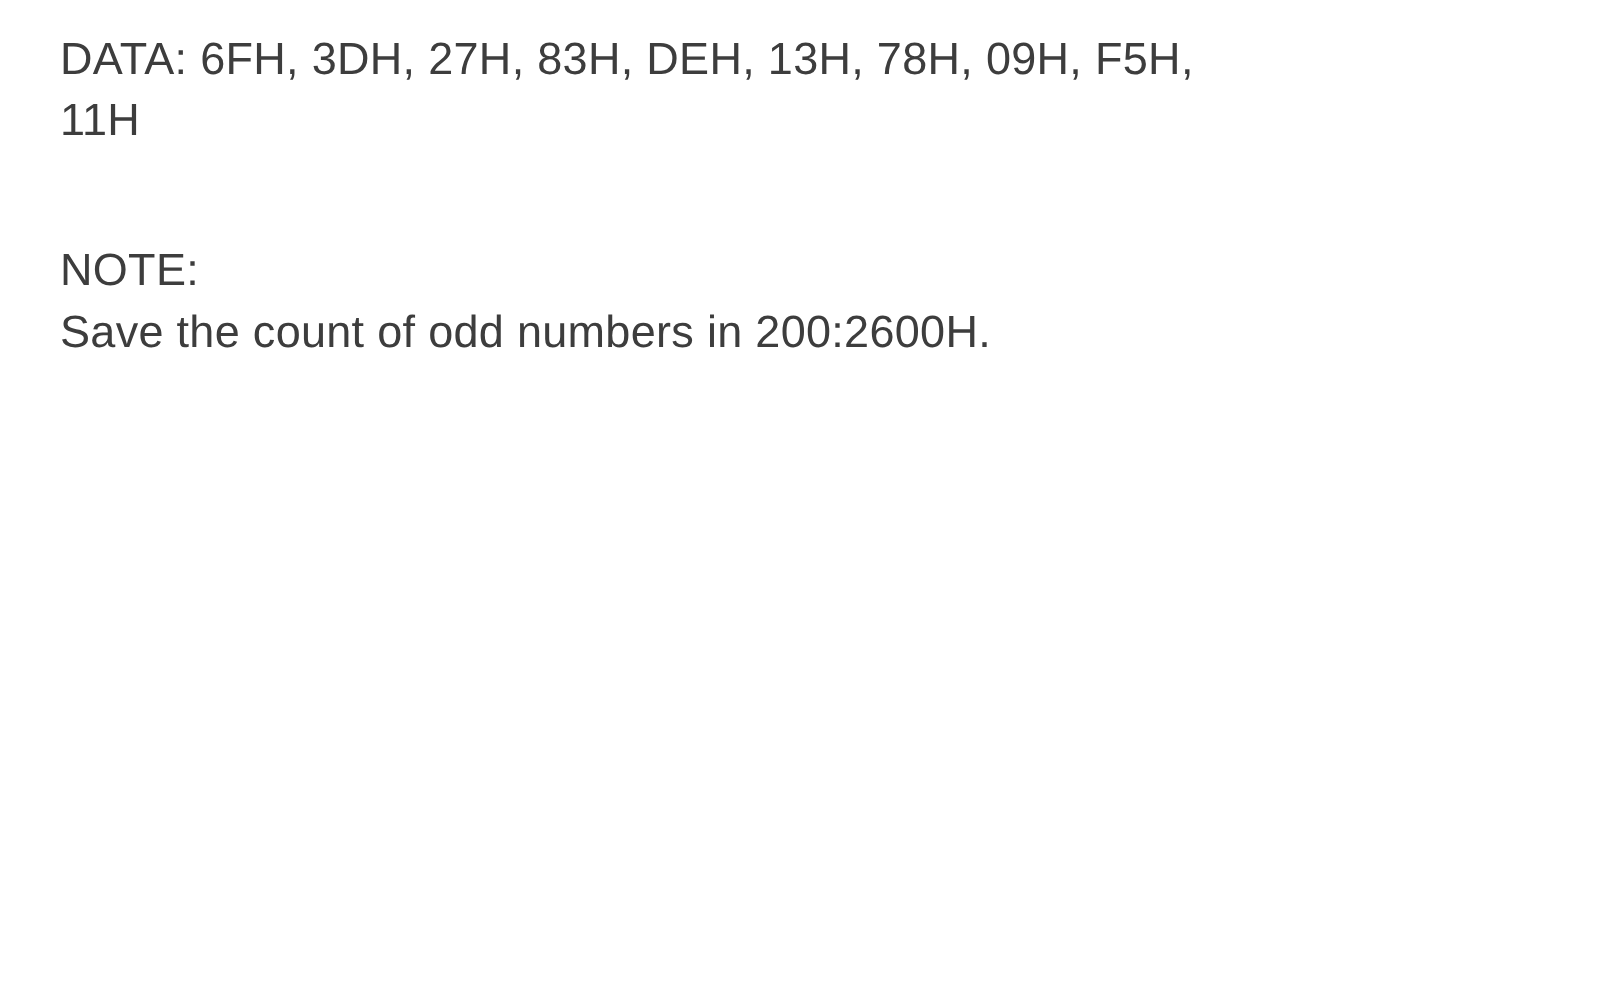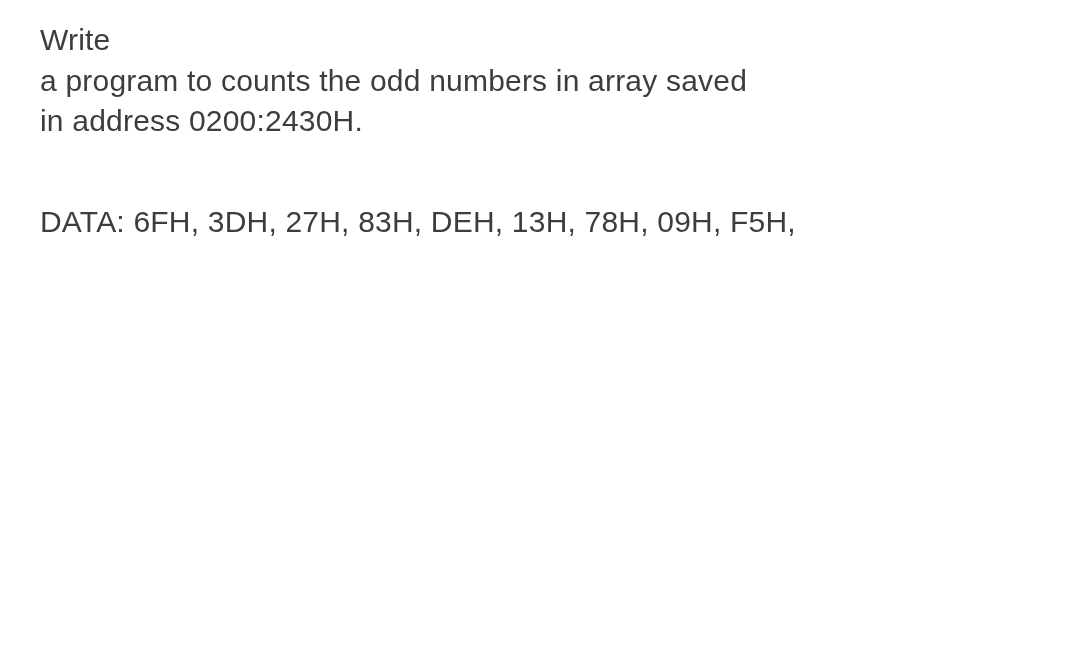--- a/index.html
+++ b/index.html
@@ -27,23 +27,23 @@
       margin-bottom: 0;
     }
     .line {
       display: block;
     }
   </style>
 </head>
 <body>
 
 <div class="content">
+
   <div class="block">
-    <span class="line">Write</span>
-    <span class="line">a program to counts the odd numbers in array saved</span>
-    <span class="line">in address 0200:2430H.</span>
+    <span class="line">DATA: 6FH, 3DH, 27H, 83H, DEH, 13H, 78H, 09H, F5H,</span>
+    <span class="line">11H</span>
   </div>
 
   <div class="block">
-    <span class="line">DATA: 6FH, 3DH, 27H, 83H, DEH, 13H, 78H, 09H, F5H,</span>
+    <span class="line">NOTE:</span>
+    <span class="line">Save the count of odd numbers in 200:2600H.</span>
   </div>
-
 </div>
 
 </body></html>

